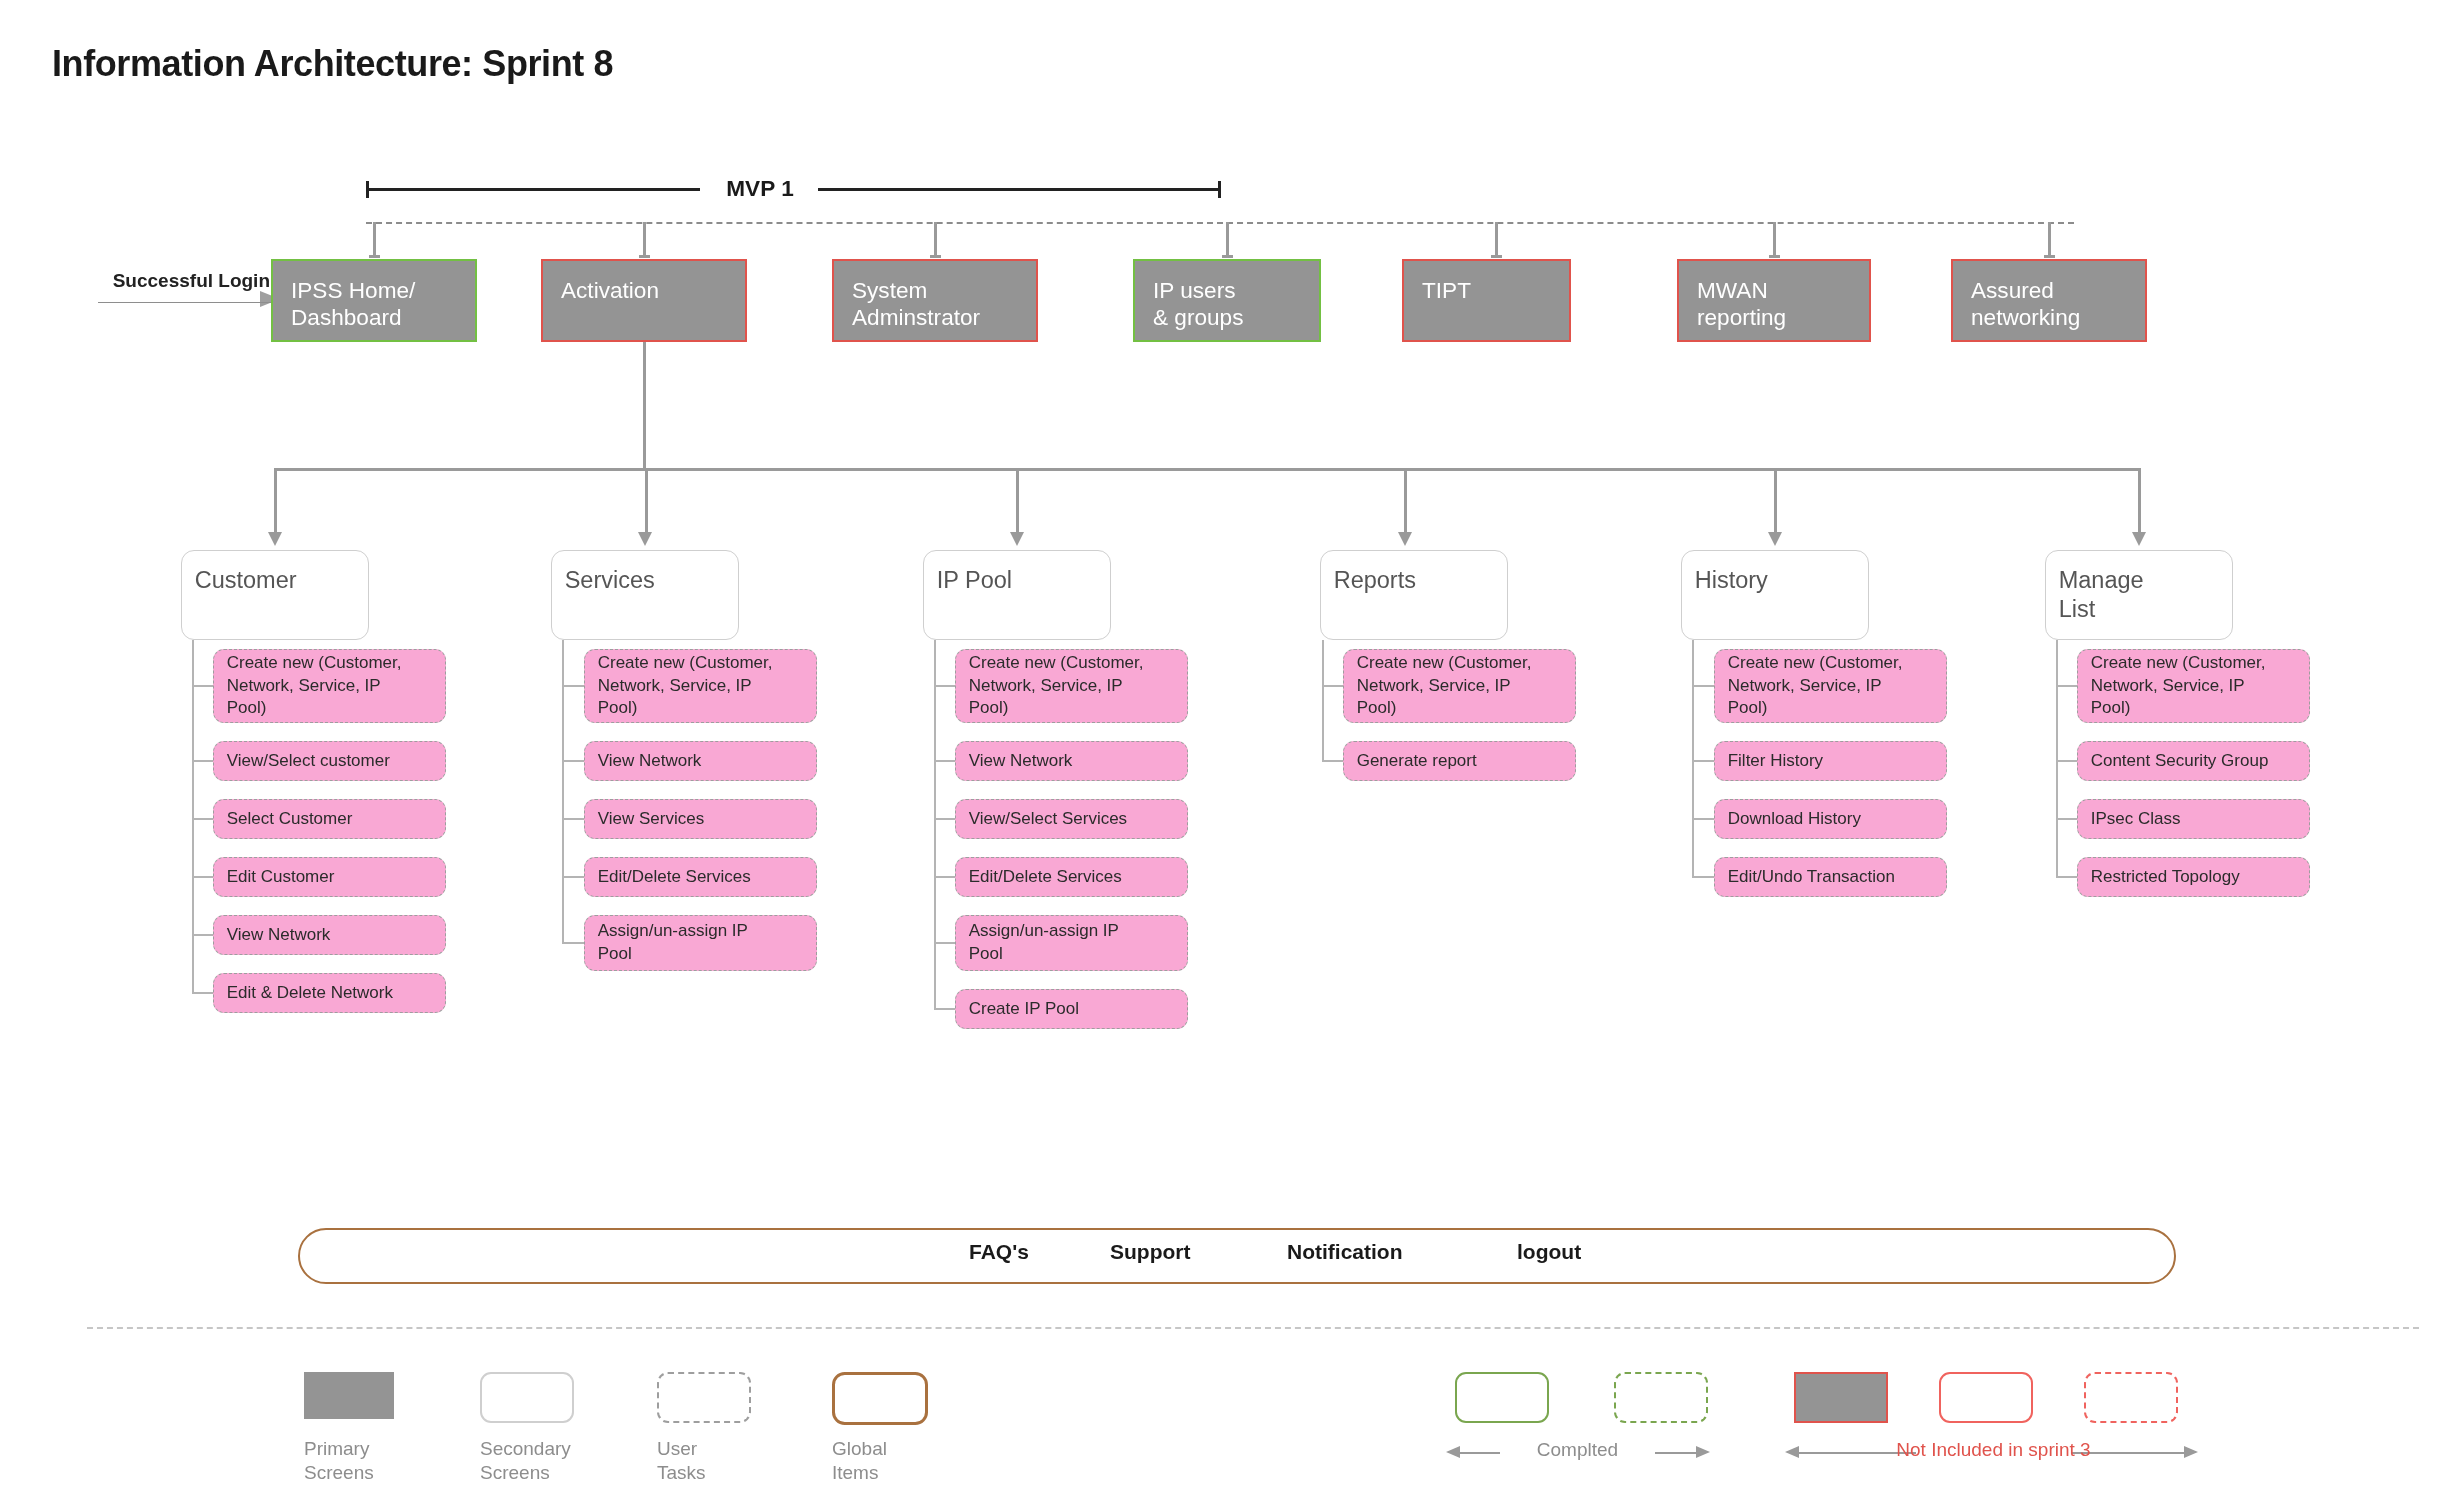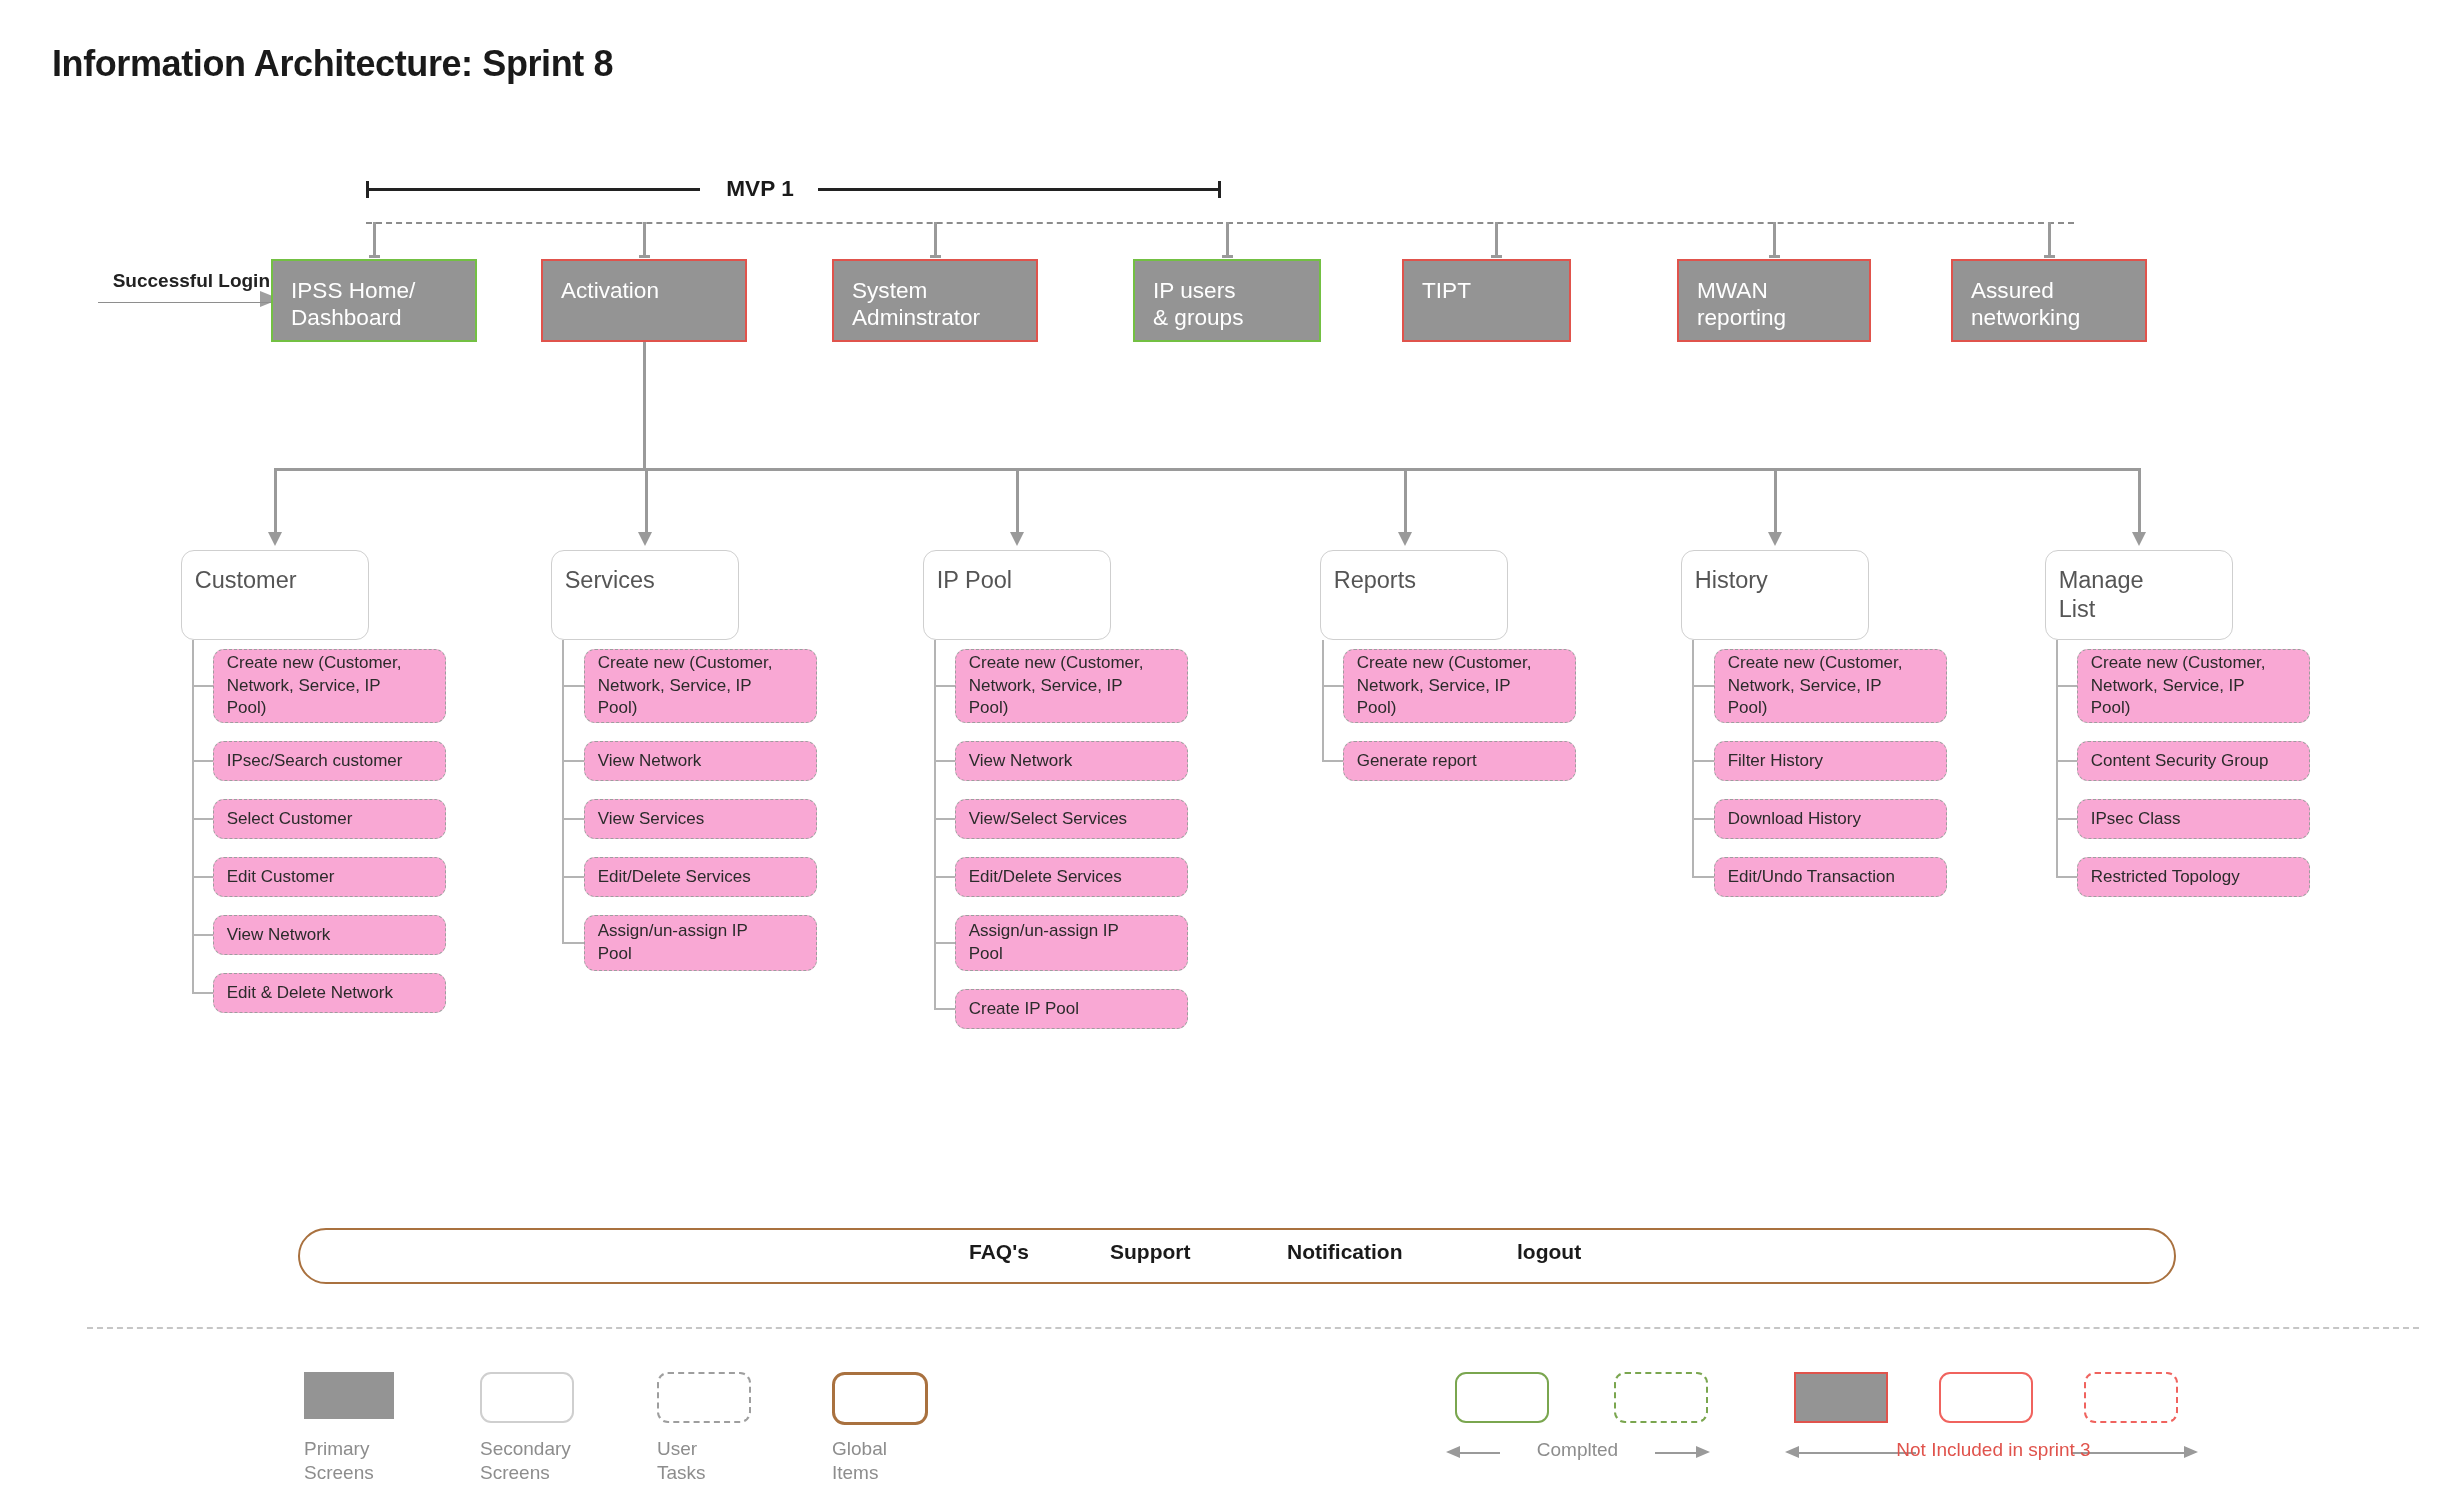--- a/index.html
+++ b/index.html
@@ -324,21 +324,21 @@
     </div>
 
   <div id="sections-layer">
       <div class="abs secondary-box" style="left: 181px;">Customer</div>
       <div class="rail" style="left: 192px; top: 640px; height: 353px;"></div>
       <div class="tick" style="left: 192px; top: 685px;"></div>
       <div class="abs task-box" style="left: 213px; top: 649px; width: 233px; height: 74px;">Create new (Customer,
 Network, Service, IP
 Pool)</div>
       <div class="tick" style="left: 192px; top: 760px;"></div>
-      <div class="abs task-box" style="left: 213px; top: 741px; width: 233px; height: 40px;">IPsec/Search customer</div>
+      <div class="abs task-box" style="left: 213px; top: 741px; width: 233px; height: 40px;">View/Select customer</div>
       <div class="tick" style="left: 192px; top: 818px;"></div>
       <div class="abs task-box" style="left: 213px; top: 799px; width: 233px; height: 40px;">Select Customer</div>
       <div class="tick" style="left: 192px; top: 876px;"></div>
       <div class="abs task-box" style="left: 213px; top: 857px; width: 233px; height: 40px;">Edit Customer</div>
       <div class="tick" style="left: 192px; top: 934px;"></div>
       <div class="abs task-box" style="left: 213px; top: 915px; width: 233px; height: 40px;">View Network</div>
       <div class="tick" style="left: 192px; top: 992px;"></div>
       <div class="abs task-box" style="left: 213px; top: 973px; width: 233px; height: 40px;">Edit &amp; Delete Network</div>
       <div class="abs secondary-box" style="left: 551px;">Services</div>
       <div class="rail" style="left: 562px; top: 640px; height: 303px;"></div>

